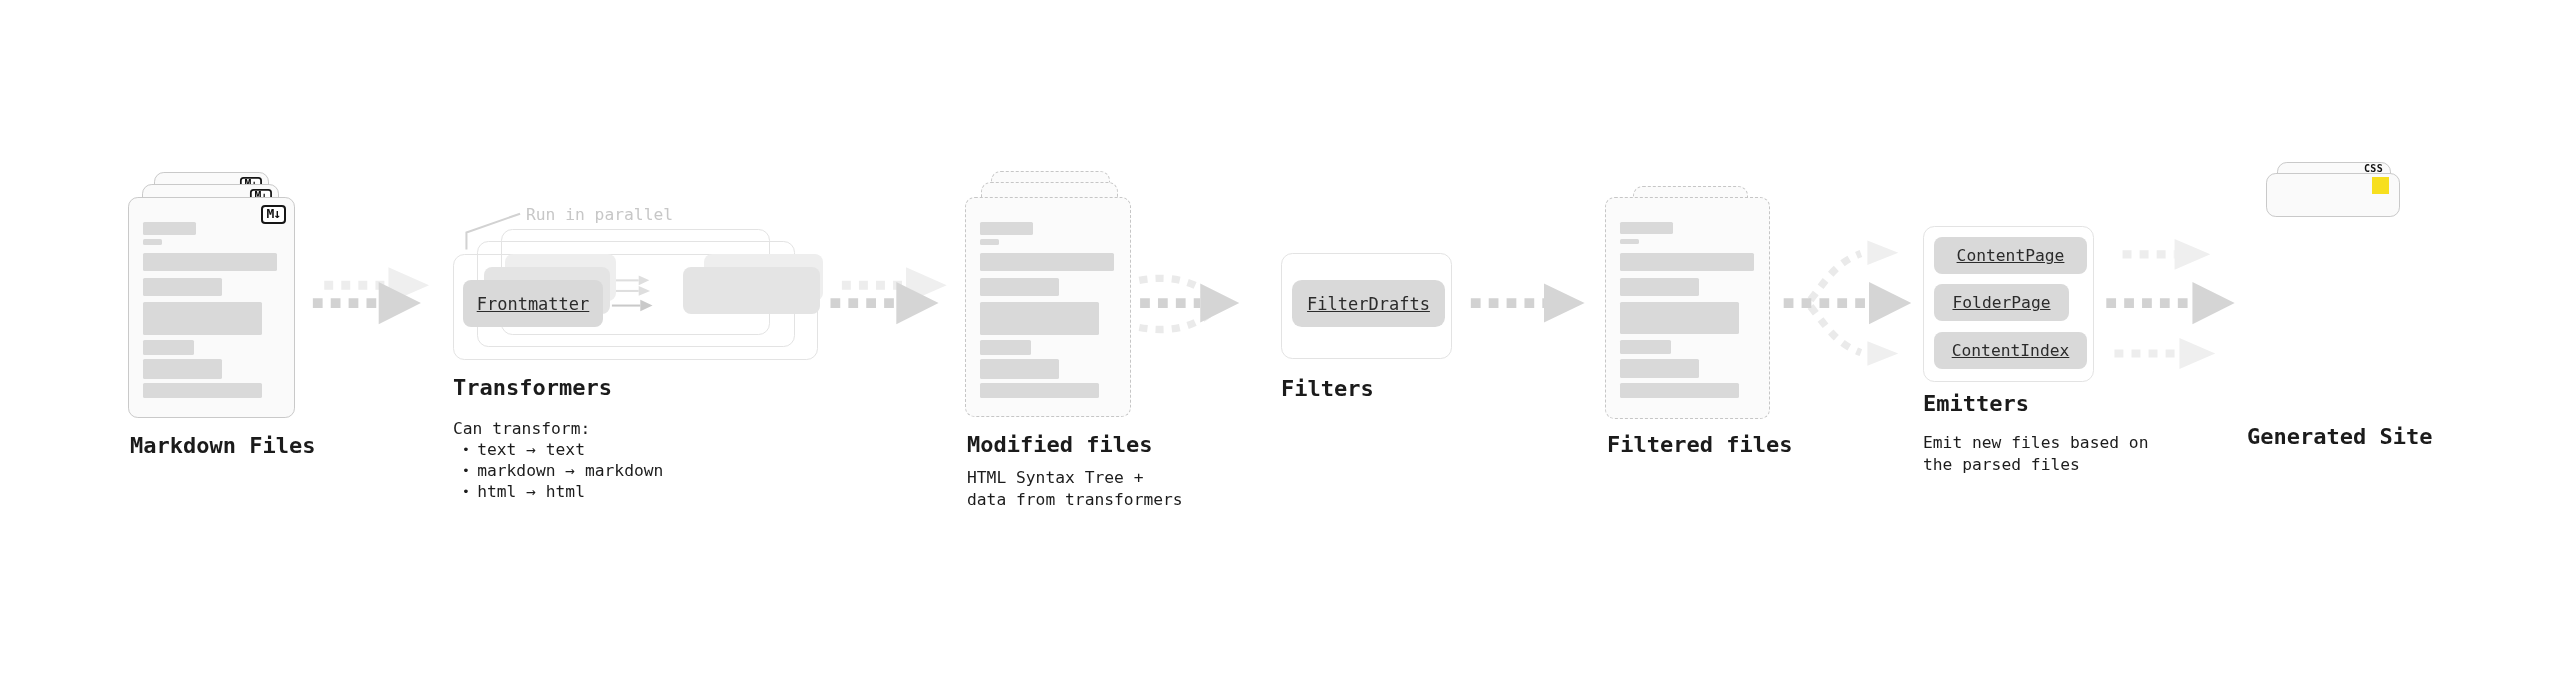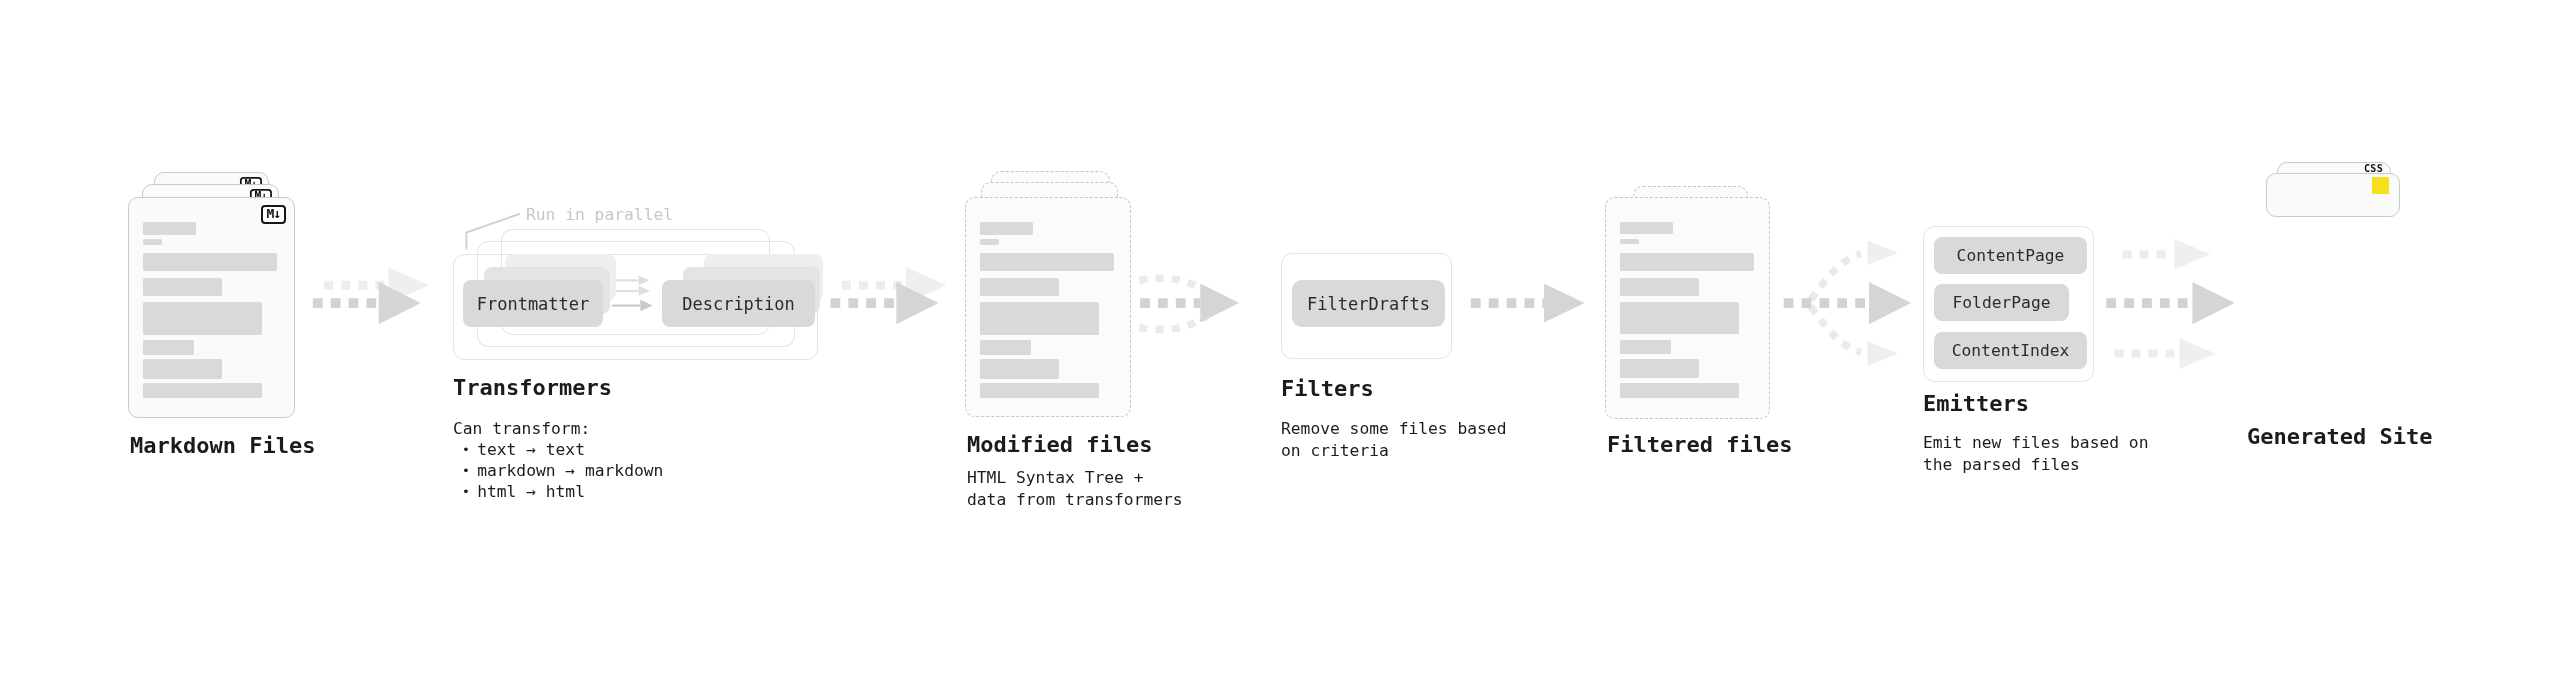--- a/index.html
+++ b/index.html
@@ -33,21 +33,21 @@
     clip-path:polygon(0% 0%,100% 0%,89% 82%,50% 100%,11% 82%);
     font-size:14px;font-weight:bold;line-height:21px;text-align:center;
   }
   
   .obox{position:absolute;box-sizing:border-box;border:1.6px solid #e3e3e3;border-radius:11.4px;background:transparent;}
   .obox.filled{background:#ffffff;}
   
   .pill{
     position:absolute;box-sizing:border-box;background:#d9d9d9;border-radius:8.1px;
     display:flex;align-items:center;justify-content:center;
-    font-size:17px;color:#2b2b2b;white-space:nowrap;
+    font-size:17px;color:#2b2b2b;white-space:nowrap;text-decoration:underline;
   }
   .pill.l2{background:#e4e4e4;}
   .pill.l3{background:#eeeeee;}
   .pill.big{font-size:17px;border-radius:9.8px;}
   .pill.emit{font-size:16.3px;}
   
   .title{position:absolute;font-size:22px;font-weight:bold;white-space:nowrap;color:#1b1b1b;}
   .body-txt{position:absolute;font-size:16.3px;line-height:22px;white-space:nowrap;color:#1c1c1c;}
   .bullets{position:absolute;font-size:16.3px;color:#1c1c1c;}
   .bullet-line{display:flex;gap:7.3px;height:21px;align-items:center;white-space:nowrap;}
@@ -144,21 +144,20 @@
   <div class="obox" style="left:501px;top:229px;width:269px;height:106px"></div>
   <div class="obox" style="left:477px;top:241px;width:318px;height:106px"></div>
   <div class="obox" style="left:453px;top:254px;width:365px;height:106px"></div>
 
   <div class="pill l3" style="left:505px;top:254px;width:111px;height:47px"></div>
   <div class="pill l2" style="left:484px;top:267px;width:126px;height:47px"></div>
   <div class="pill" style="left:463px;top:280px;width:140px;height:47px">Frontmatter</div>
 
   <div class="pill l3" style="left:704px;top:254px;width:119px;height:47px"></div>
   <div class="pill l2" style="left:683px;top:267px;width:137px;height:47px"></div>
-  <div class="pill" style="left:662px;top:280px;width:153px;height:47px">Description</div>
 
   <div class="title" style="left:453px;top:375px">Transformers</div>
   <div class="body-txt" style="left:453px;top:418px">Can transform:</div>
   <div class="bullets" style="left:462px;top:439px">
     <div class="bullet-line">
       <span class="mark">•</span>
       <span>text → text</span>
     </div>
     <div class="bullet-line">
       <span class="mark">•</span>
@@ -188,24 +187,20 @@
   </div>
   <div class="title" style="left:967px;top:432px">Modified files</div>
   <div class="body-txt" style="left:967px;top:467px">
     <div>HTML Syntax Tree +</div>
     <div>data from transformers</div>
   </div>
 
   <div class="obox filled" style="left:1281px;top:253px;width:171px;height:106px"></div>
   <div class="pill big" style="left:1292px;top:280px;width:153px;height:47px">FilterDrafts</div>
   <div class="title" style="left:1281px;top:376px">Filters</div>
-  <div class="body-txt" style="left:1281px;top:418px">
-    <div>Remove some files based</div>
-    <div>on criteria</div>
-  </div>
 
   <div class="stack" style="left:1605px;top:186px;width:171px;height:244px">
     <div class="card dashed" style="left:28.4px;top:0;width:115px;height:42px"></div>
     <div class="card dashed" style="left:0;top:10.6px;width:165px;height:222px">
       <div class="bars">
           <div class="bar" style="left: 14px; top: 24.4px; width: 53px; height: 12.2px;"></div>
           <div class="bar" style="left: 14px; top: 41px; width: 18.7px; height: 5.7px;"></div>
           <div class="bar" style="left: 14px; top: 55px; width: 134px; height: 18px;"></div>
           <div class="bar" style="left: 14px; top: 80px; width: 79px; height: 18px;"></div>
           <div class="bar" style="left: 14px; top: 104px; width: 119px; height: 32.5px;"></div>

